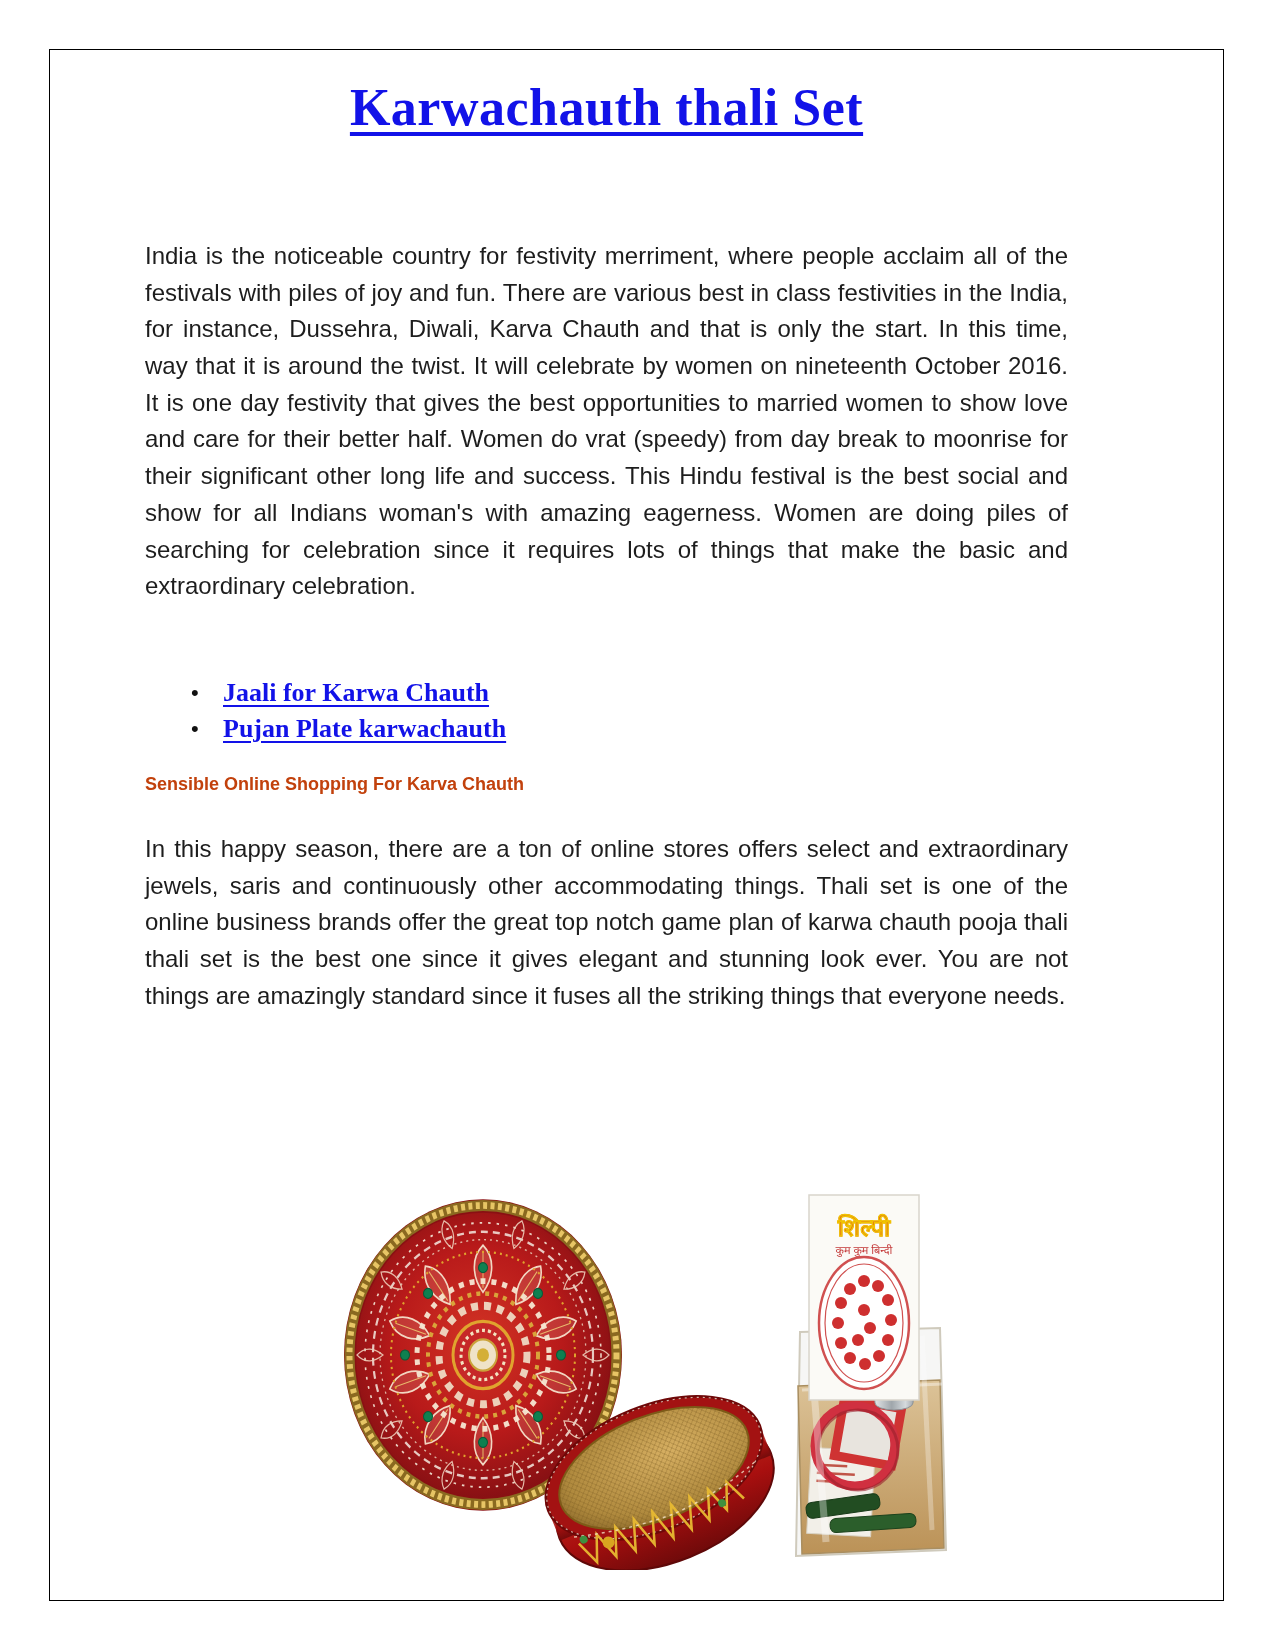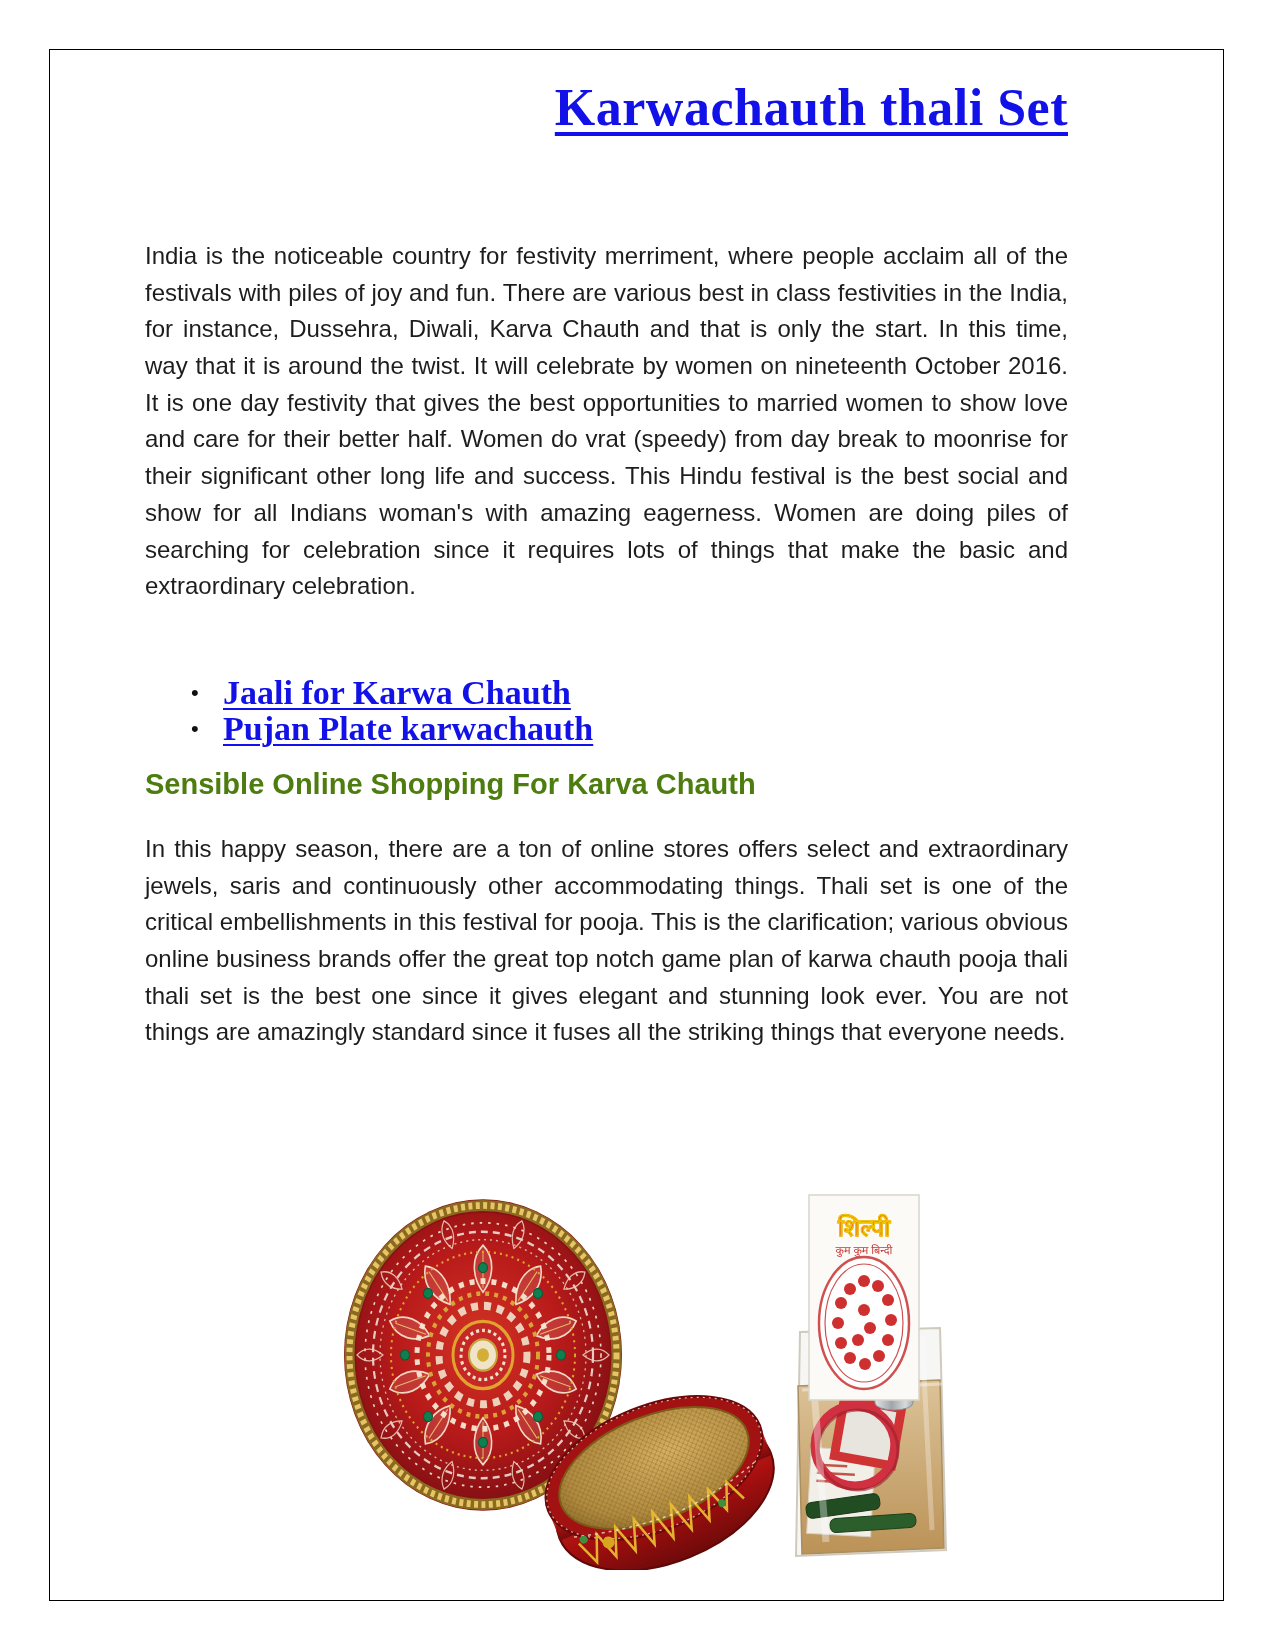--- a/index.html
+++ b/index.html
@@ -5,21 +5,21 @@
   html,body{margin:0;padding:0;}
   body{
     width:1275px;height:1651px;position:relative;background:#ffffff;
     font-family:"Liberation Sans",sans-serif;color:#1c1c1c;overflow:hidden;
   }
   .page-border{
     position:absolute;left:49px;top:49px;width:1175px;height:1552px;
     border:1px solid #000;box-sizing:border-box;background:#fff;
   }
   .title-wrap{
-    position:absolute;left:145px;top:78px;width:923px;text-align:right;
+    position:absolute;left:145px;top:78px;width:923px;text-align:center;
   }
   .doc-title{
     font-family:"Liberation Serif",serif;font-weight:bold;font-size:52px;line-height:60px;
     color:#1212e8;text-decoration:underline;text-decoration-thickness:4px;text-underline-offset:7px;
     letter-spacing:0.5px;
   }
   .para{
     position:absolute;left:145px;width:923px;
     font-size:24px;line-height:36.7px;color:#1d1d1d;
   }
@@ -27,29 +27,29 @@
   .para2{top:831px;}
   .tline{height:36.7px;text-align:justify;text-align-last:justify;white-space:normal;}
   .tline.last{text-align-last:left;}
   .bullet-row{
     position:absolute;left:145px;height:32px;display:flex;align-items:center;
   }
   .bullet-row .dot{
     margin-left:46px;width:32px;font-size:22px;color:#111;flex:0 0 auto;
   }
   .doc-link{
-    font-family:"Liberation Serif",serif;font-weight:bold;font-size:34px;
+    font-family:"Liberation Serif",serif;font-weight:bold;font-size:26px;
     color:#1212e8;text-decoration:underline;text-decoration-thickness:2px;text-underline-offset:4px;
     cursor:pointer;
   }
   .bullet1{top:677px;}
   .bullet2{top:713px;}
   .subheading{
     position:absolute;left:145px;top:769px;width:923px;
-    font-size:29px;font-weight:bold;line-height:30px;color:#4d7c0f;
+    font-size:18px;font-weight:bold;line-height:30px;color:#c2410c;
   }
   .photo-wrap{
     position:absolute;left:310px;top:1150px;width:640px;height:420px;
   }
 </style>
 </head>
 <body>
 
 <div class="page-border"></div>
 
@@ -77,21 +77,20 @@
 <div class="bullet-row bullet2">
   <span class="dot">•</span>
   <a class="doc-link">Pujan Plate karwachauth</a>
 </div>
 
 <div class="subheading">Sensible Online Shopping For Karva Chauth</div>
 
 <div class="para para2">
     <div class="tline">In this happy season, there are a ton of online stores offers select and extraordinary</div>
     <div class="tline">jewels, saris and continuously other accommodating things. Thali set is one of the</div>
-    <div class="tline">critical embellishments in this festival for pooja. This is the clarification; various obvious</div>
     <div class="tline">online business brands offer the great top notch game plan of karwa chauth pooja thali</div>
     <div class="tline">thali set is the best one since it gives elegant and stunning look ever. You are not</div>
     <div class="tline last">things are amazingly standard since it fuses all the striking things that everyone needs.</div>
   </div>
 
 <div class="photo-wrap">
 <svg width="640" height="420" viewBox="0 0 640 420" xmlns="http://www.w3.org/2000/svg">
   <defs>
     <radialGradient id="plateRed" cx="48%" cy="45%" r="60%">
       <stop offset="0%" stop-color="#d23324"></stop>

